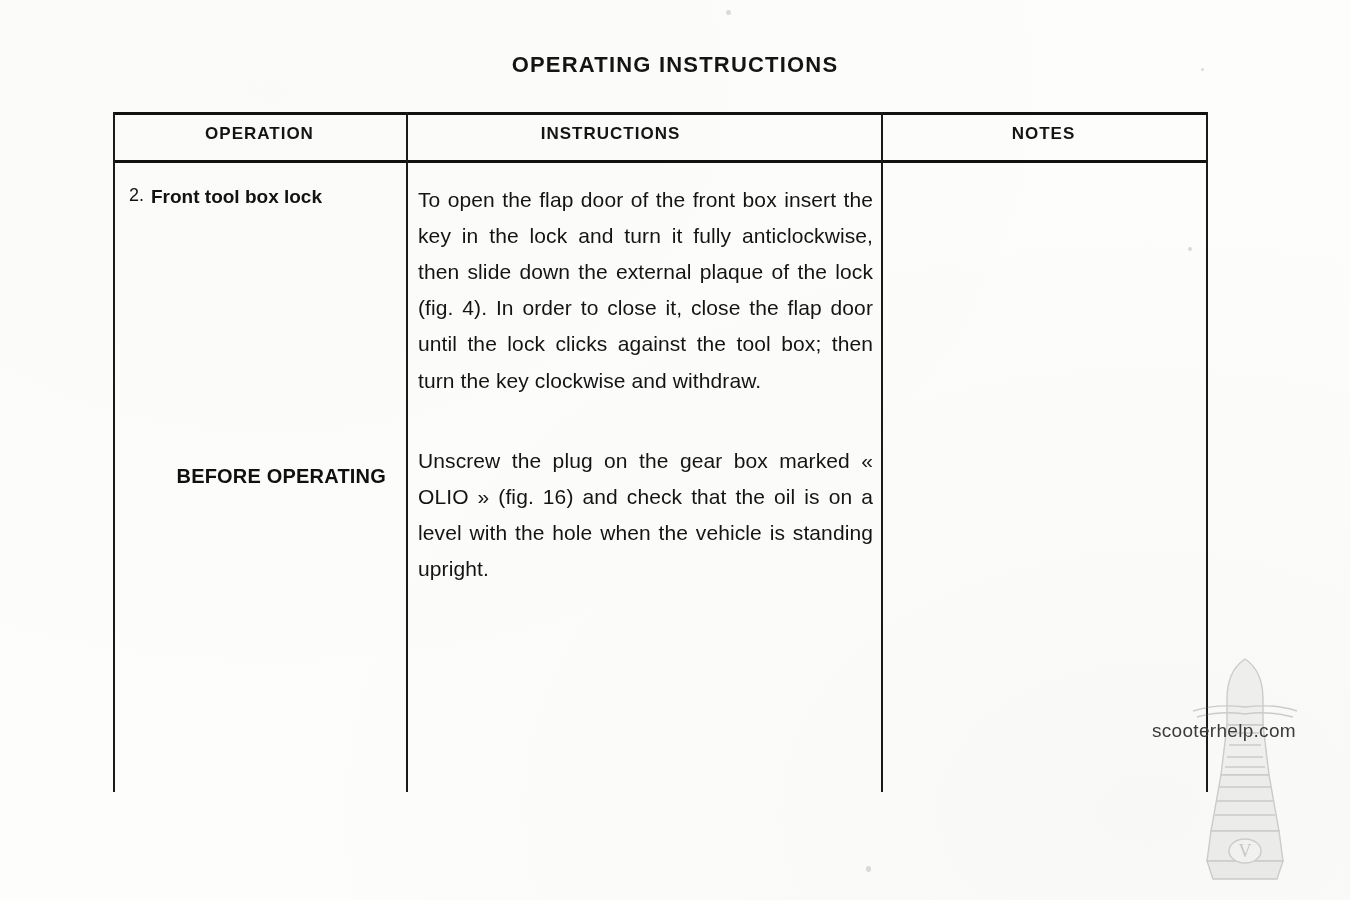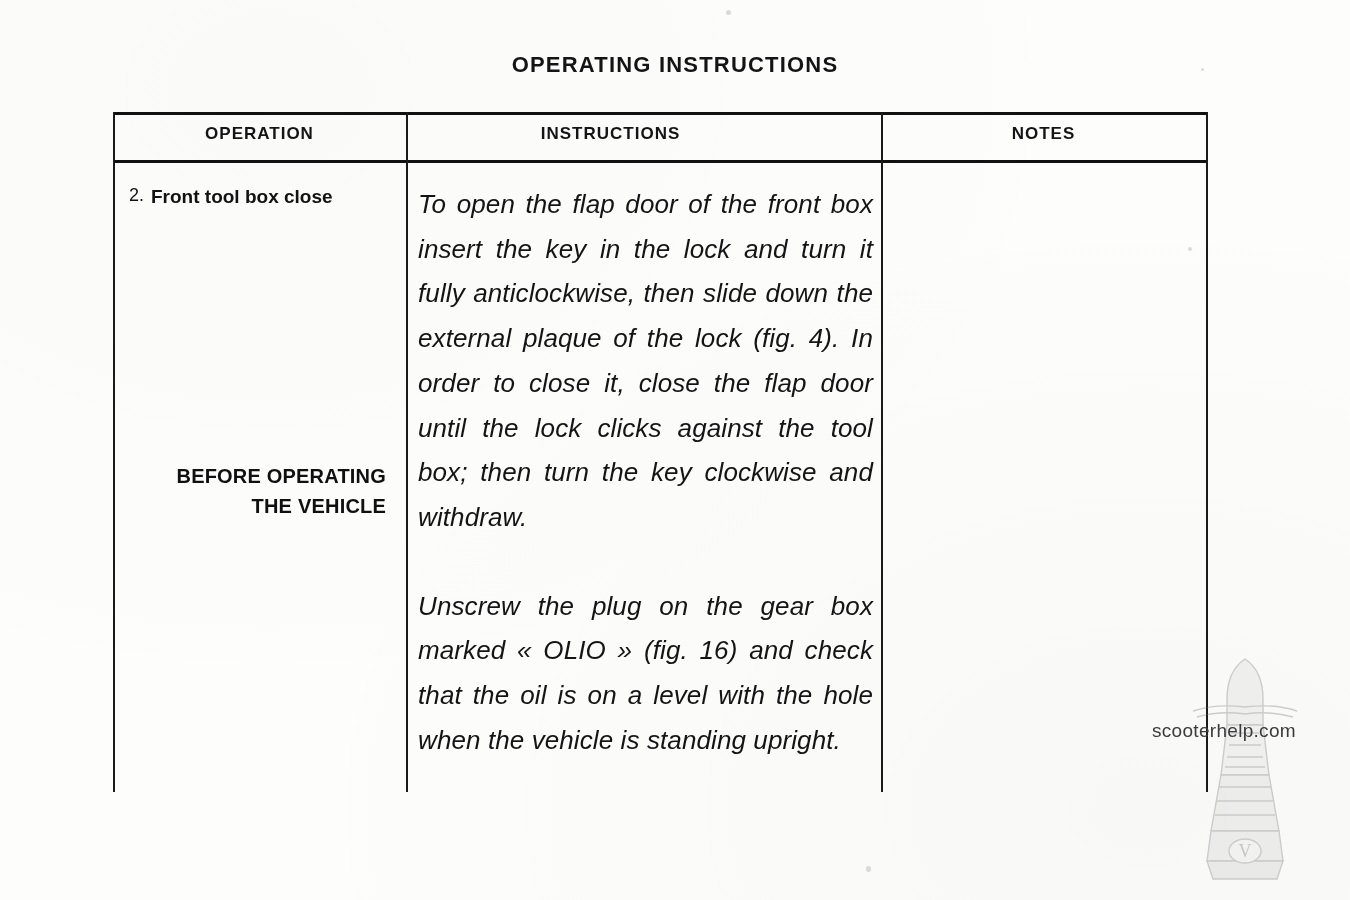--- a/index.html
+++ b/index.html
@@ -136,26 +136,25 @@
     letter-spacing: 0.2px;
     text-align: right;
     padding-right: 18px;
     color: #101010;
   }
   .op-heading .line2 {
     display: block;
   }
 
   .instr-para {
-    font-size: 26px;
+    font-size: 21px;
     line-height: 1.72;
     text-align: justify;
     color: #141414;
     letter-spacing: 0.1px;
-    font-style: italic;
   }
   .instr-para.second {
     margin-top: 44px;
   }
 
   
   .watermark-text {
     position: absolute;
     left: 1152px;
     top: 720px;
@@ -202,26 +201,25 @@
     <div class="vline v3"></div>
     <div class="vline v4"></div>
 
     <div class="col-head operation">OPERATION</div>
     <div class="col-head instructions">INSTRUCTIONS</div>
     <div class="col-head notes">NOTES</div>
 
     <div class="cell-operation">
       <div class="op-item">
         <span class="op-num">2.</span>
-        <span class="op-label">Front tool box close</span>
+        <span class="op-label">Front tool box lock</span>
       </div>
 
       <div class="op-heading">
         <span>BEFORE OPERATING</span>
-        <span class="line2">THE VEHICLE</span>
       </div>
     </div>
 
     <div class="cell-instructions">
       <div class="instr-para">To open the flap door of the front box insert the key in the lock and turn it fully anticlockwise, then slide down the external plaque of the lock (fig. 4). In order to close it, close the flap door until the lock clicks against the tool box; then turn the key clockwise and withdraw.</div>
       <div class="instr-para second">Unscrew the plug on the gear box marked « OLIO » (fig. 16) and check that the oil is on a level with the hole when the vehicle is standing upright.</div>
     </div>
   </div>
 
   <svg class="logo" viewBox="0 0 120 230" xmlns="http://www.w3.org/2000/svg">

